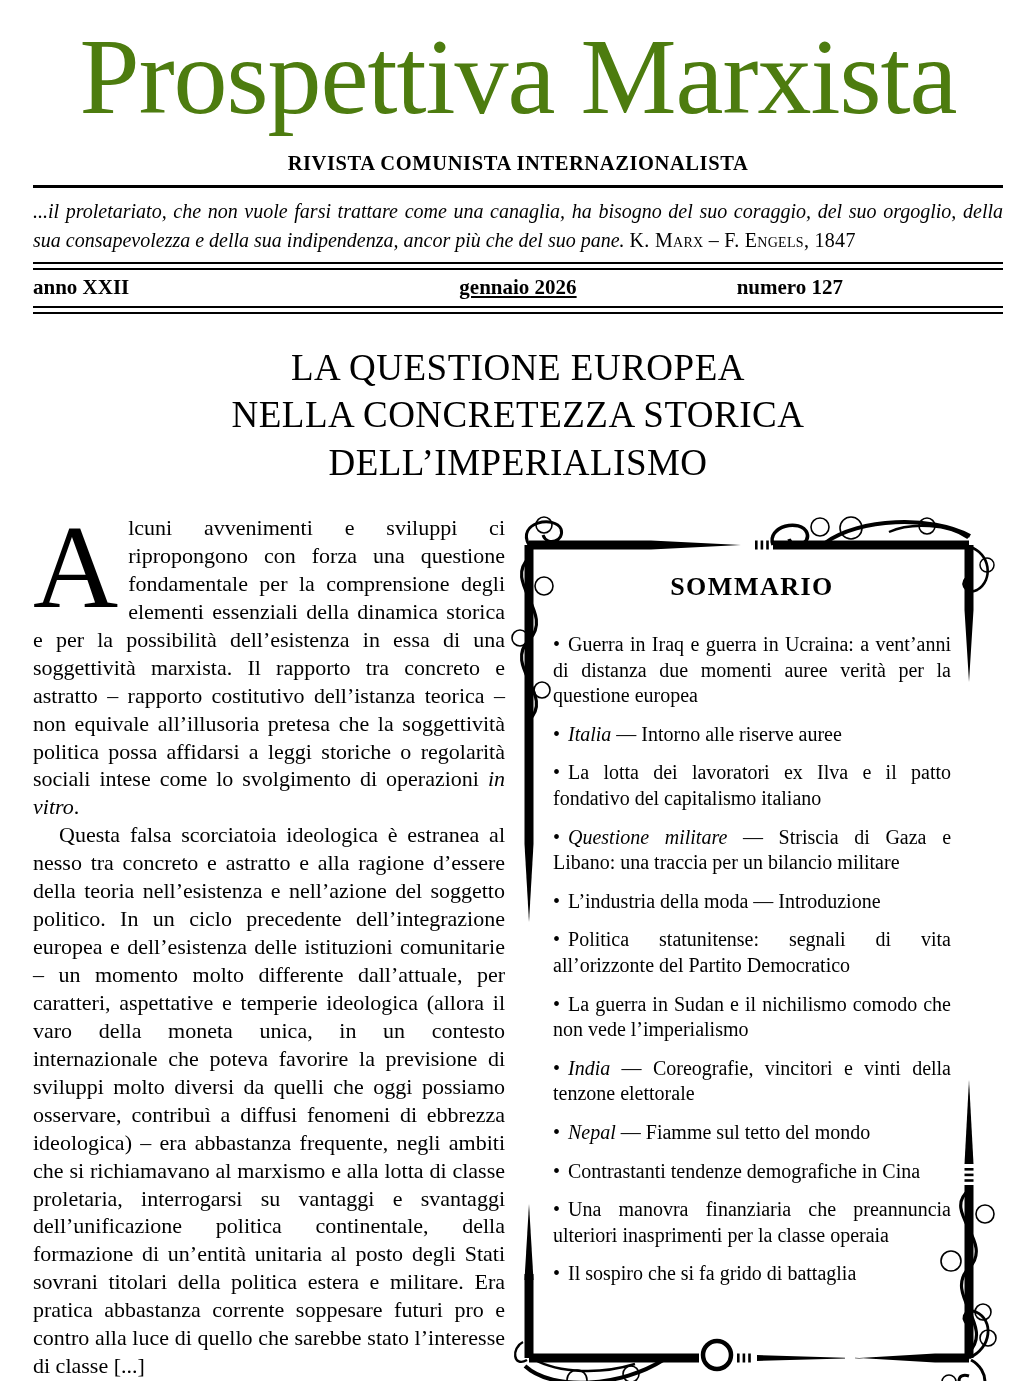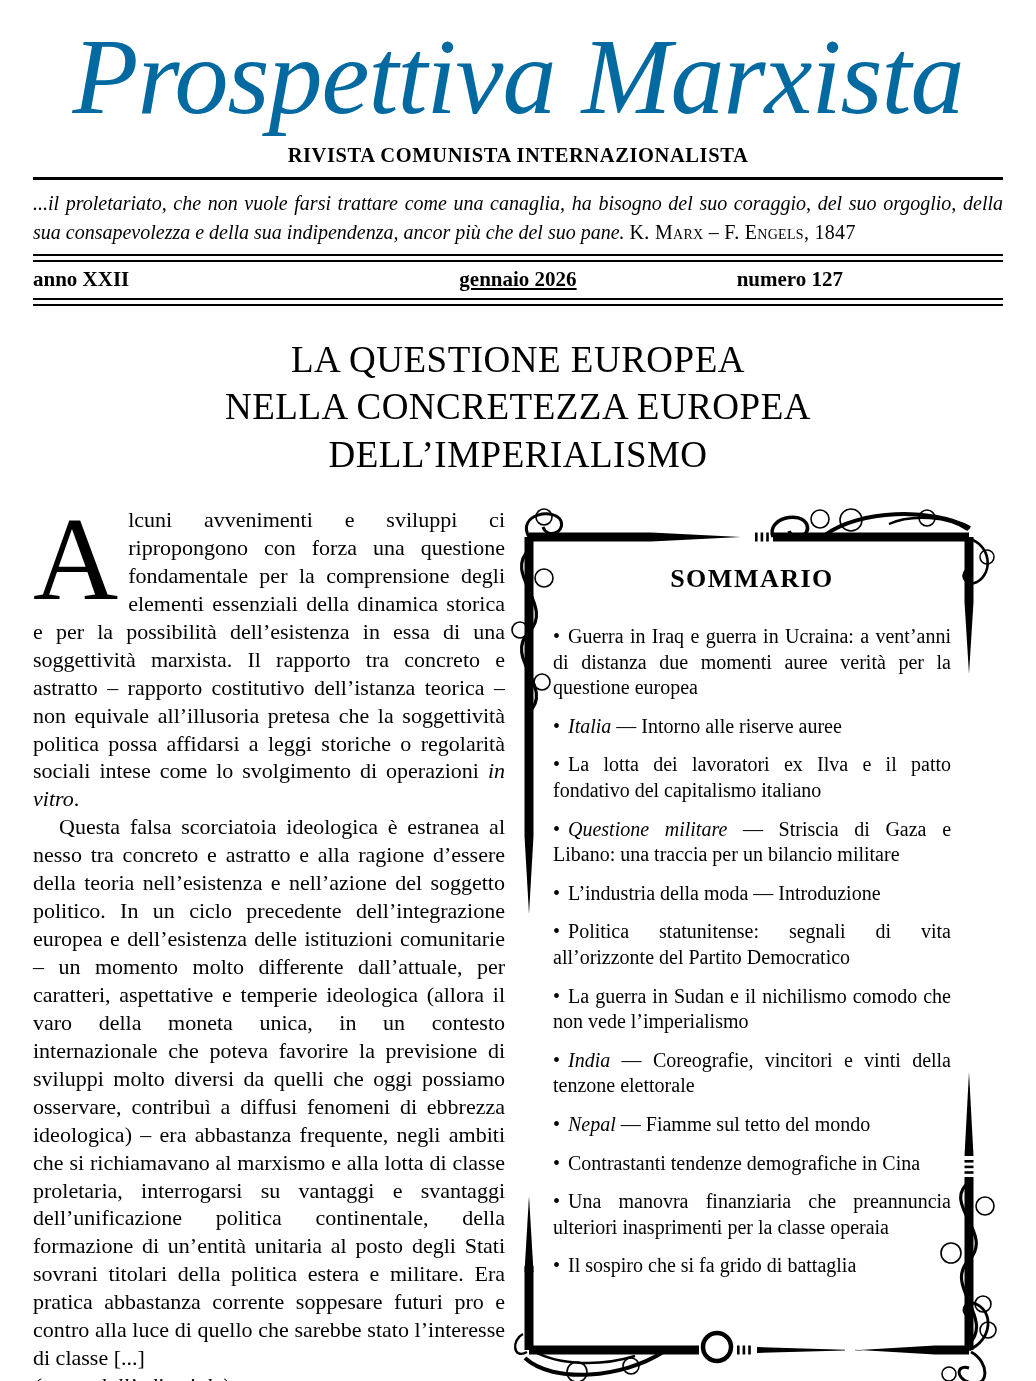--- a/index.html
+++ b/index.html
@@ -7,21 +7,21 @@
     width:1036px;height:1381px;box-sizing:border-box;
     padding:0 33px;background:#fff;color:#000;
     font-family:"Liberation Serif", serif;overflow:hidden;position:relative;
   }
   
   .masthead-title{
     margin:22px 0 0;text-align:center;font-weight:normal;
     font-size:108px;line-height:1.02;letter-spacing:-1px;white-space:nowrap;
   }
   .masthead-subtitle{
-    text-align:center;font-weight:bold;font-size:20.5px;letter-spacing:.6px;margin-top:12px;
+    text-align:center;font-weight:bold;font-size:20.5px;letter-spacing:.6px;margin-top:20px;
   }
   .rule-single{border-top:3px solid #000;margin-top:10px;}
   .rule-double{height:4px;border-top:2px solid #000;border-bottom:2px solid #000;}
   .quote{
     margin:9px 0 8px;font-style:italic;font-size:20px;line-height:1.42;text-align:justify;
   }
   .quote .attrib{font-style:normal;font-variant:small-caps;letter-spacing:.3px;}
   .issue-row{
     display:grid;grid-template-columns:1fr auto 1fr;align-items:baseline;
     font-weight:bold;font-size:21px;padding:5px 0 6px;
@@ -56,37 +56,37 @@
   .sommario-list{list-style:none;margin:0;padding:0;font-size:20px;line-height:1.28;}
   .sommario-list li{margin:0 0 13px;text-align:justify;}
   .sommario-list .bullet{margin-right:8px;}
 </style>
 </head>
 <body>
 
 <div class="page">
 
   <header>
-    <h1 class="masthead-title" style="color: #0369a1; font-style: italic;">Prospettiva Marxista</h1>
+    <h1 class="masthead-title" style="color: #4d7c0f;">Prospettiva Marxista</h1>
     <div class="masthead-subtitle">RIVISTA COMUNISTA INTERNAZIONALISTA</div>
     <div class="rule-single"></div>
     <p class="quote"><span>...il proletariato, che non vuole farsi trattare come una canaglia, ha bisogno del suo coraggio, del suo orgoglio, della sua consapevolezza e della sua indipendenza, ancor più che del suo pane.</span>
       <span class="attrib">K. Marx – F. Engels, 1847</span></p>
     <div class="rule-double"></div>
     <div class="issue-row">
       <span>anno XXII</span>
       <span class="c">gennaio 2026</span>
       <span class="r">numero 127</span>
     </div>
     <div class="rule-double"></div>
   </header>
 
   <h2 class="headline">
     <span>LA QUESTIONE EUROPEA</span>
-    <span>NELLA CONCRETEZZA EUROPEA</span>
+    <span>NELLA CONCRETEZZA STORICA</span>
     <span>DELL’IMPERIALISMO</span>
   </h2>
 
   <main class="columns">
 
     <section class="col-left">
       <p><span class="dropcap">A</span><span><span>lcuni avvenimenti e sviluppi ci ripropongono con forza una questione fondamentale per la comprensione degli elementi essenziali della dinamica storica e per la possibilità dell’esistenza in essa di una soggettività marxista. Il rapporto tra concreto e astratto – rapporto costitutivo dell’istanza teorica – non equivale all’illusoria pretesa che la soggettività politica possa affidarsi a leggi storiche o regolarità sociali intese come lo svolgimento di operazioni </span><i>in vitro</i><span>.</span></span></p>
       <p class="para-indent">Questa falsa scorciatoia ideologica è estranea al nesso tra concreto e astratto e alla ragione d’essere della teoria nell’esistenza e nell’azione del soggetto politico. In un ciclo precedente dell’integrazione europea e dell’esistenza delle istituzioni comunitarie – un momento molto differente dall’attuale, per caratteri, aspettative e temperie ideologica (allora il varo della moneta unica, in un contesto internazionale che poteva favorire la previsione di sviluppi molto diversi da quelli che oggi possiamo osservare, contribuì a diffusi fenomeni di ebbrezza ideologica) – era abbastanza frequente, negli ambiti che si richiamavano al marxismo e alla lotta di classe proletaria, interrogarsi su vantaggi e svantaggi dell’unificazione politica continentale, della formazione di un’entità unitaria al posto degli Stati sovrani titolari della politica estera e militare. Era pratica abbastanza corrente soppesare futuri pro e contro alla luce di quello che sarebbe stato l’interesse di classe [...]</p>
       <p class="source-note">(tratto dall’editoriale)</p>
     </section>

